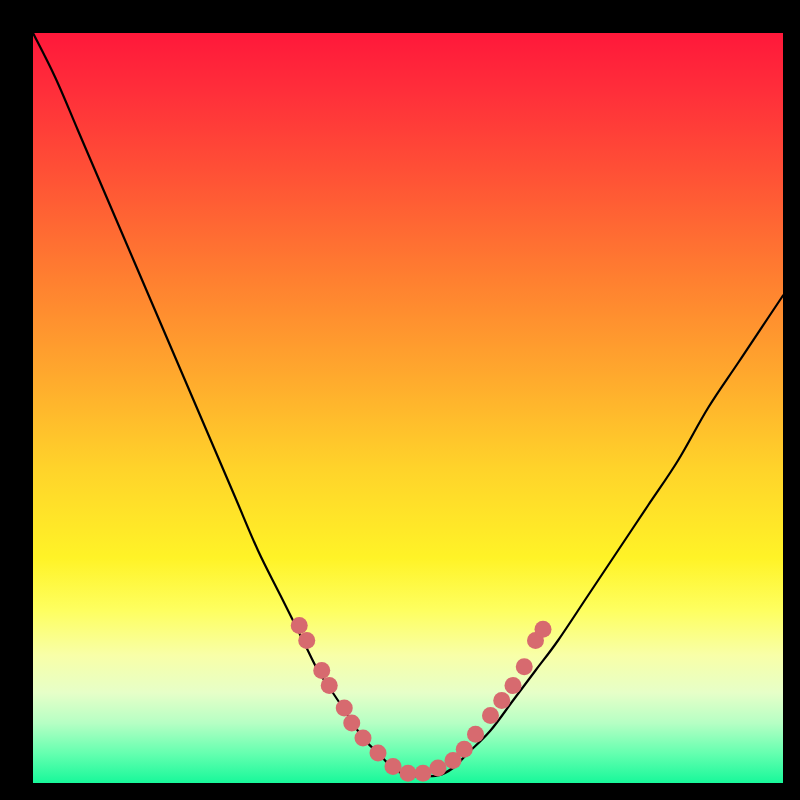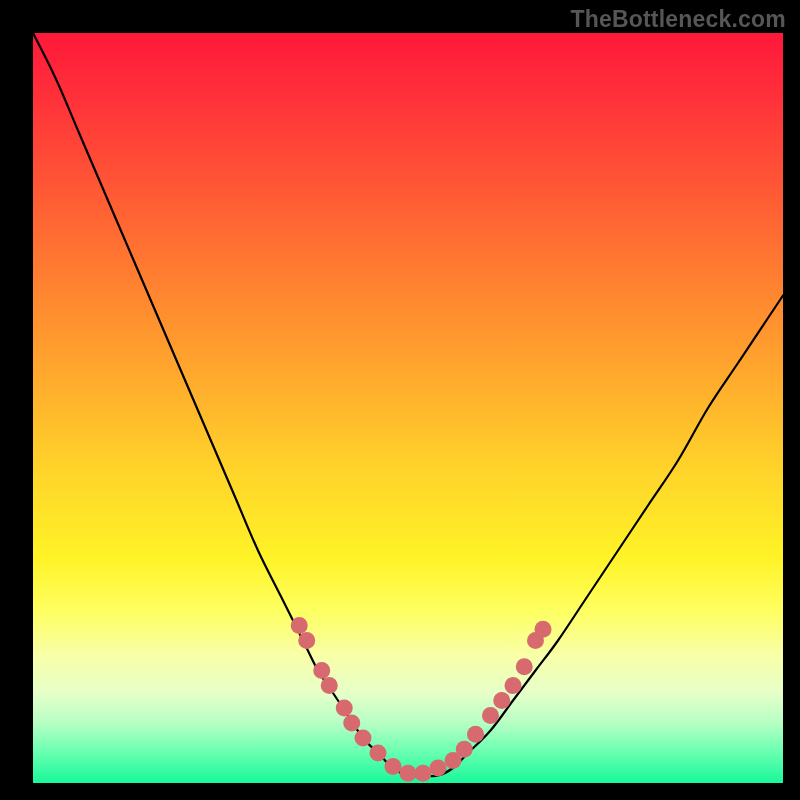--- a/index.html
+++ b/index.html
@@ -84,14 +84,13 @@
           <circle cx="442.5" cy="701.25" r="8.5" fill="#d76a6f" stroke="#b04a50" stroke-width="0"></circle>
           <circle cx="457.5" cy="682.5" r="8.5" fill="#d76a6f" stroke="#b04a50" stroke-width="0"></circle>
           <circle cx="468.75" cy="667.5" r="8.5" fill="#d76a6f" stroke="#b04a50" stroke-width="0"></circle>
           <circle cx="480" cy="652.5" r="8.5" fill="#d76a6f" stroke="#b04a50" stroke-width="0"></circle>
           <circle cx="491.25" cy="633.75" r="8.5" fill="#d76a6f" stroke="#b04a50" stroke-width="0"></circle>
           <circle cx="502.50000000000006" cy="607.5" r="8.5" fill="#d76a6f" stroke="#b04a50" stroke-width="0"></circle>
           <circle cx="510.00000000000006" cy="596.25" r="8.5" fill="#d76a6f" stroke="#b04a50" stroke-width="0"></circle>
         </g>
     </svg>
   </div>
-  <div class="watermark">TheBottleneck.com</div>
 </div>
 
 </body></html>

